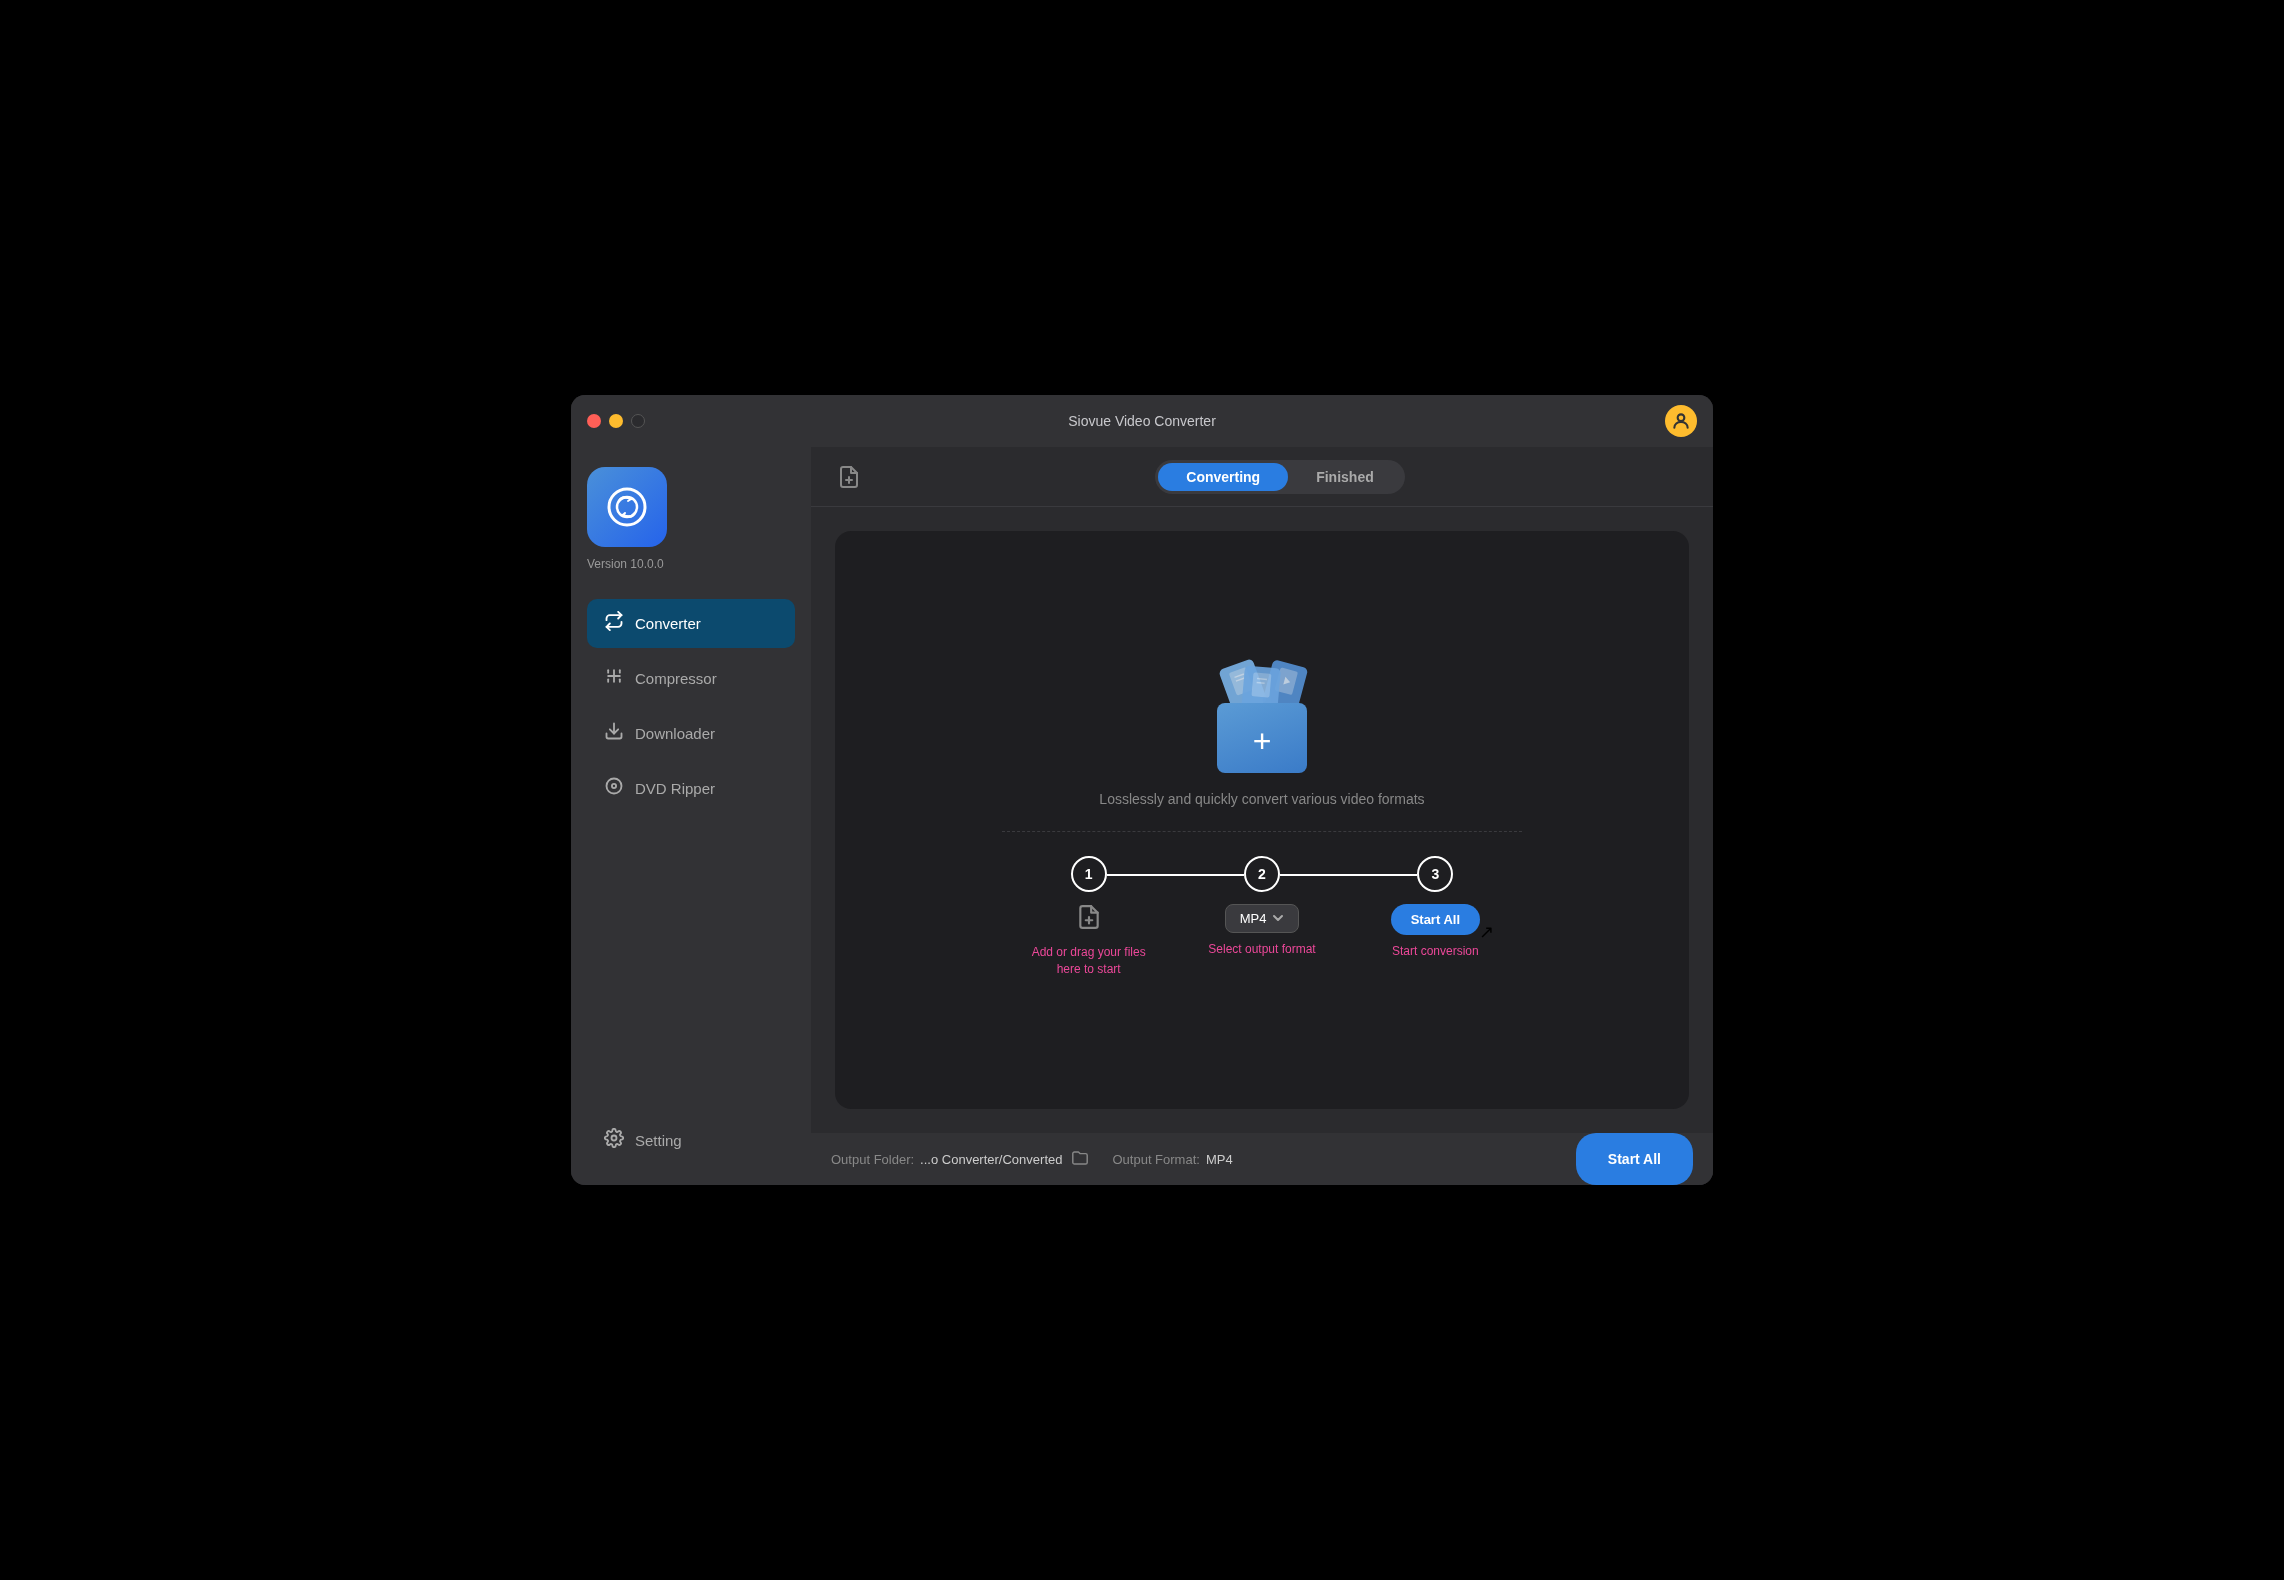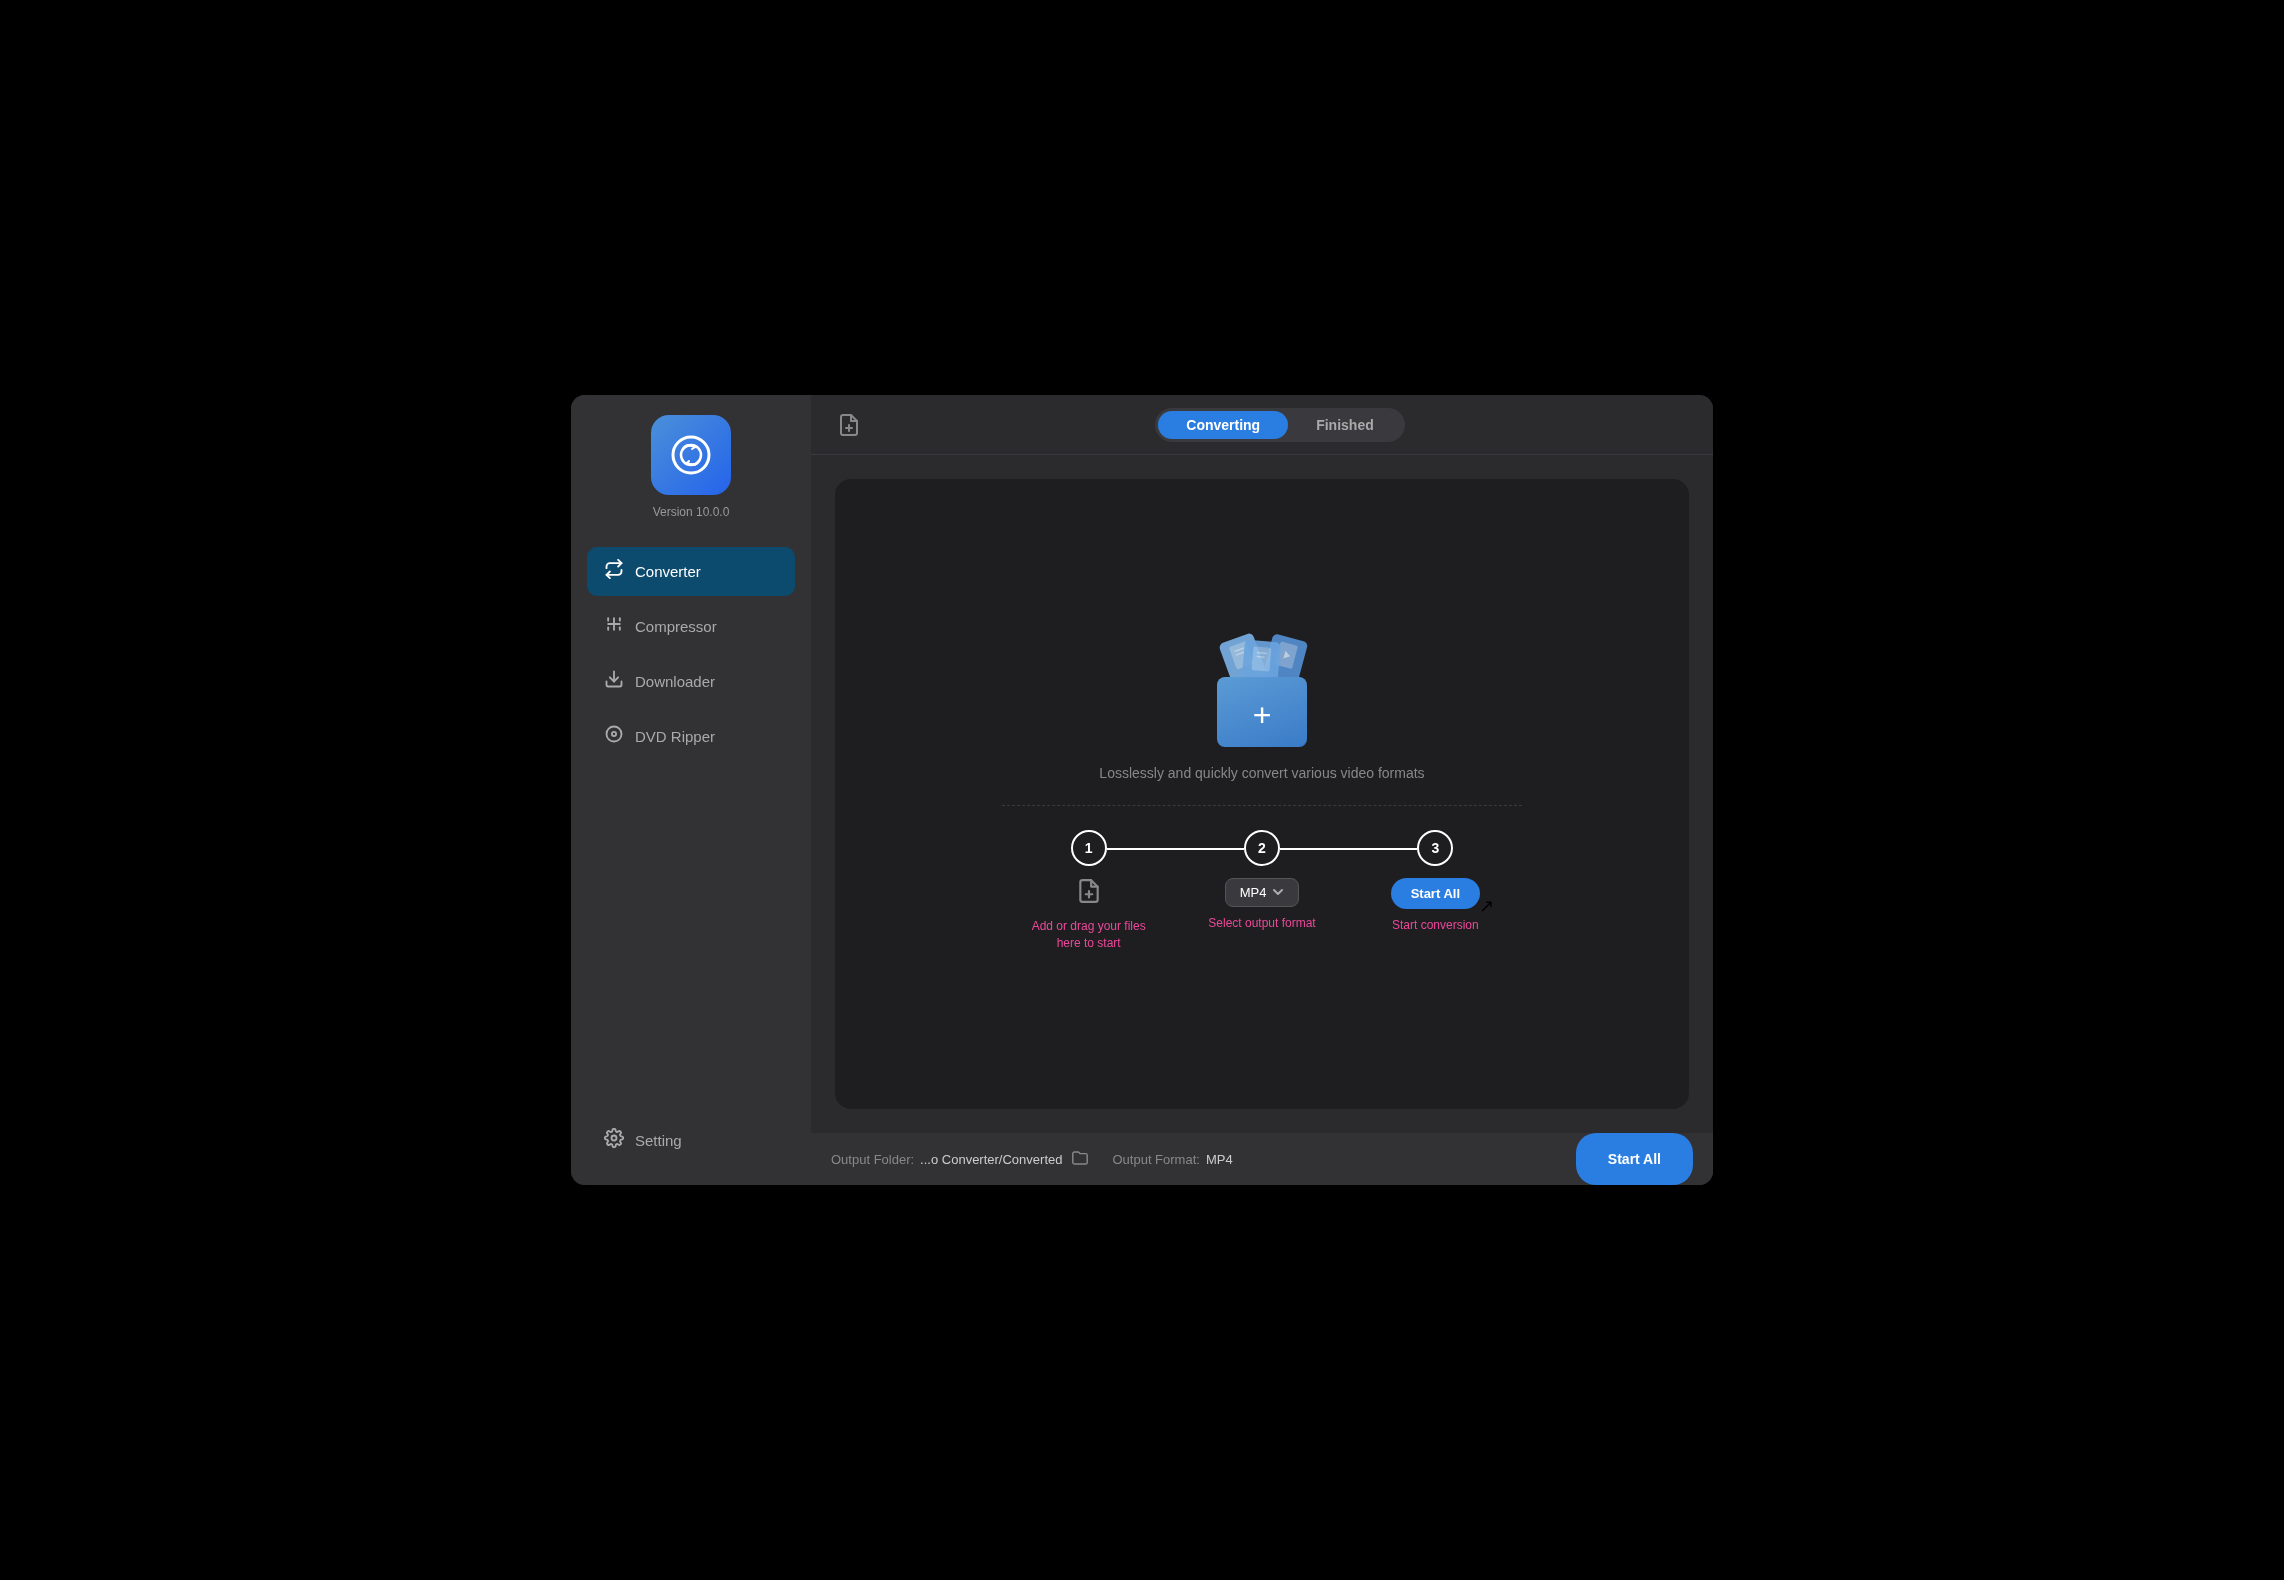--- a/index.html
+++ b/index.html
@@ -71,21 +71,21 @@
       width: 240px;
       background: #323235;
       display: flex;
       flex-direction: column;
       padding: 20px 16px;
       flex-shrink: 0;
     }
     .app-logo-area {
       display: flex;
       flex-direction: column;
-      align-items: center;
+      align-items: flex-start;
       margin-bottom: 28px;
     }
     .app-logo {
       width: 80px;
       height: 80px;
       border-radius: 18px;
       background: linear-gradient(135deg, #4a90d9 0%, #2563eb 100%);
       display: flex;
       align-items: center;
       justify-content: center;
@@ -392,20 +392,34 @@
       display: flex;
       align-items: center;
       gap: 6px;
     }
   </style>
 </head>
 <body>
 
 <div class="window">
 
+  <div class="titlebar">
+    <div class="traffic-lights">
+      <div class="traffic-light tl-red"></div>
+      <div class="traffic-light tl-yellow"></div>
+      <div class="traffic-light tl-green"></div>
+    </div>
+    <span class="window-title">Siovue Video Converter</span>
+    <div class="user-icon-btn">
+      <svg width="20" height="20" viewBox="0 0 24 24" fill="none" stroke="#333" stroke-width="2.5" stroke-linecap="round" stroke-linejoin="round">
+        <circle cx="12" cy="8" r="4"></circle>
+        <path d="M4 20c0-4 3.6-7 8-7s8 3 8 7"></path>
+      </svg>
+    </div>
+  </div>
 
   <div class="main-content">
 
     <div class="sidebar">
       <div class="app-logo-area">
         <div class="app-logo">
           <svg width="52" height="52" viewBox="0 0 52 52" fill="none">
             <circle cx="26" cy="26" r="18" stroke="white" stroke-width="3" fill="none"></circle>
             <circle cx="26" cy="26" r="10" stroke="white" stroke-width="2.5" fill="none"></circle>
             <path d="M18 20 Q22 14 30 18" stroke="white" stroke-width="2.5" fill="none" stroke-linecap="round"></path>

